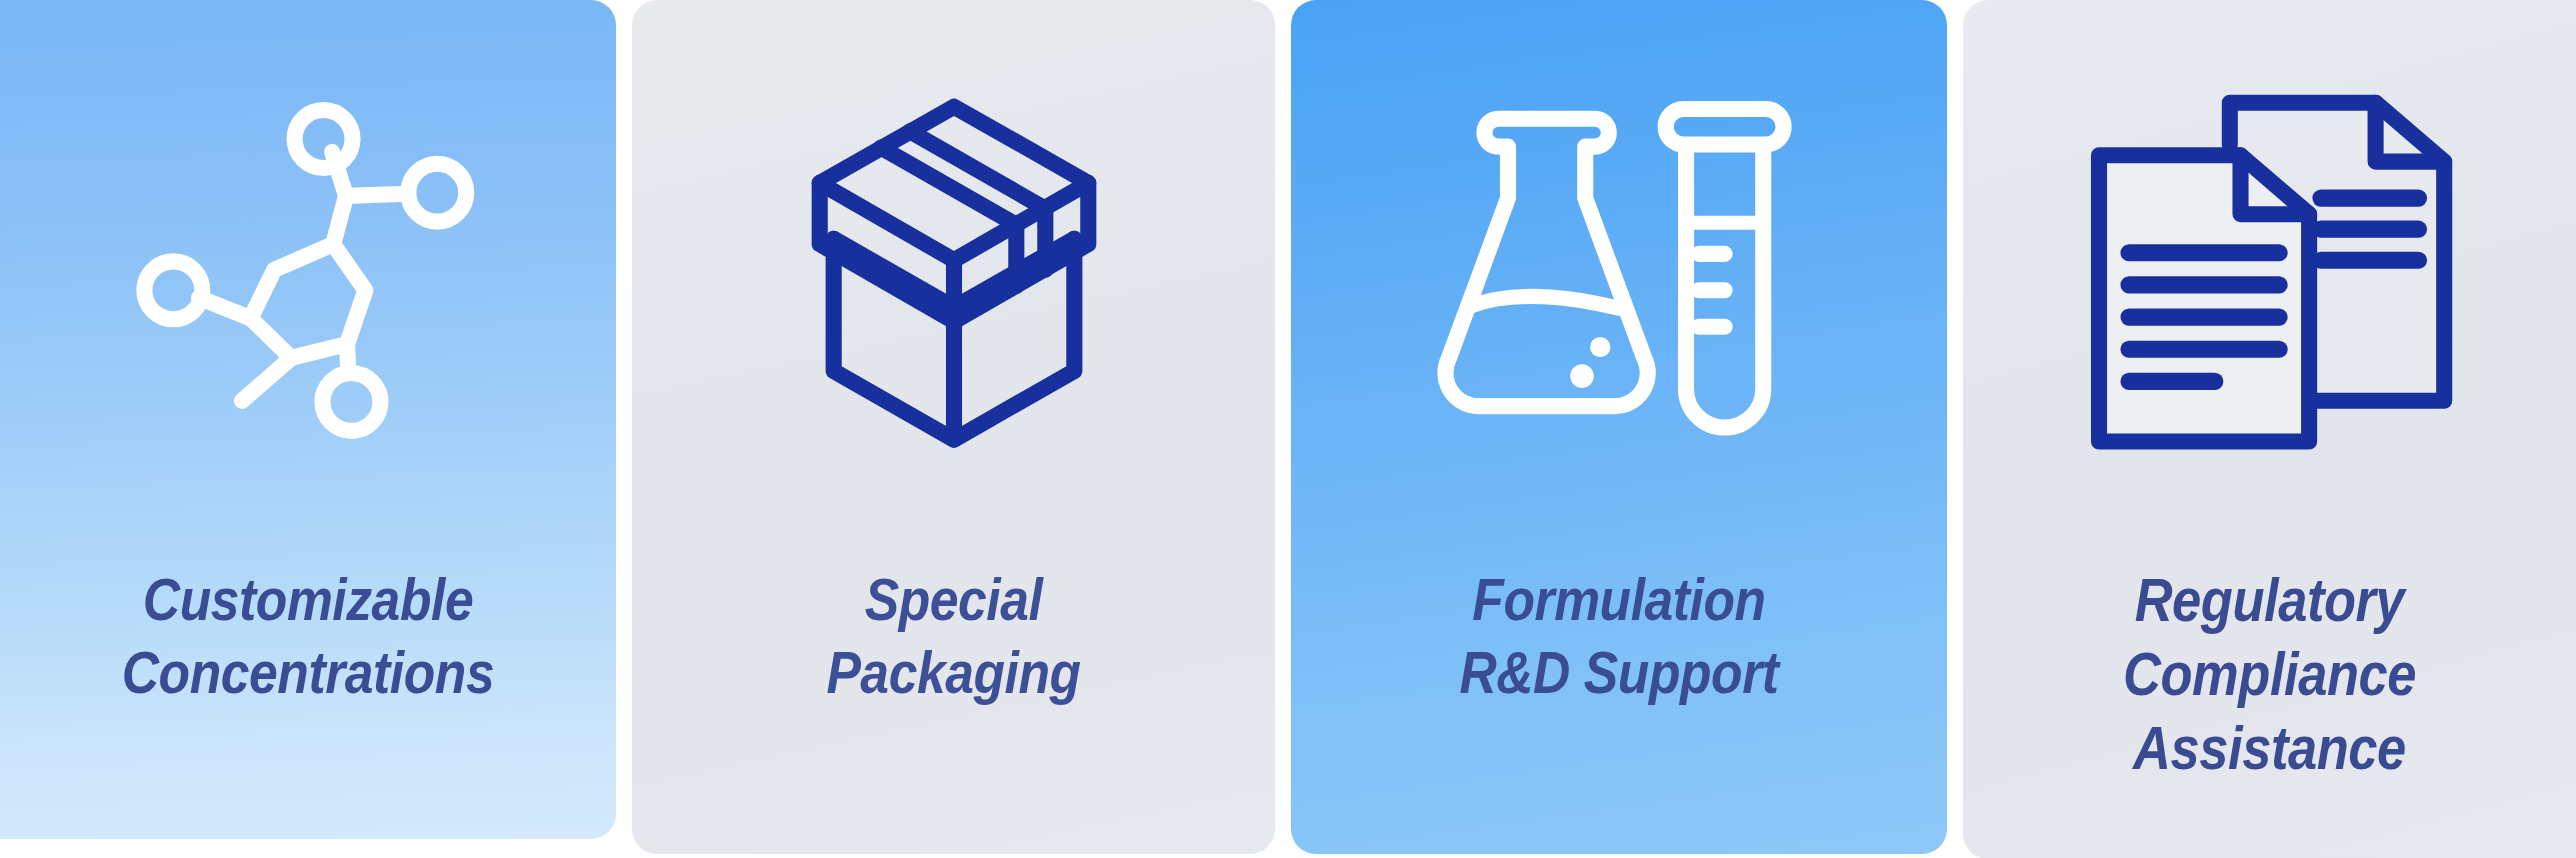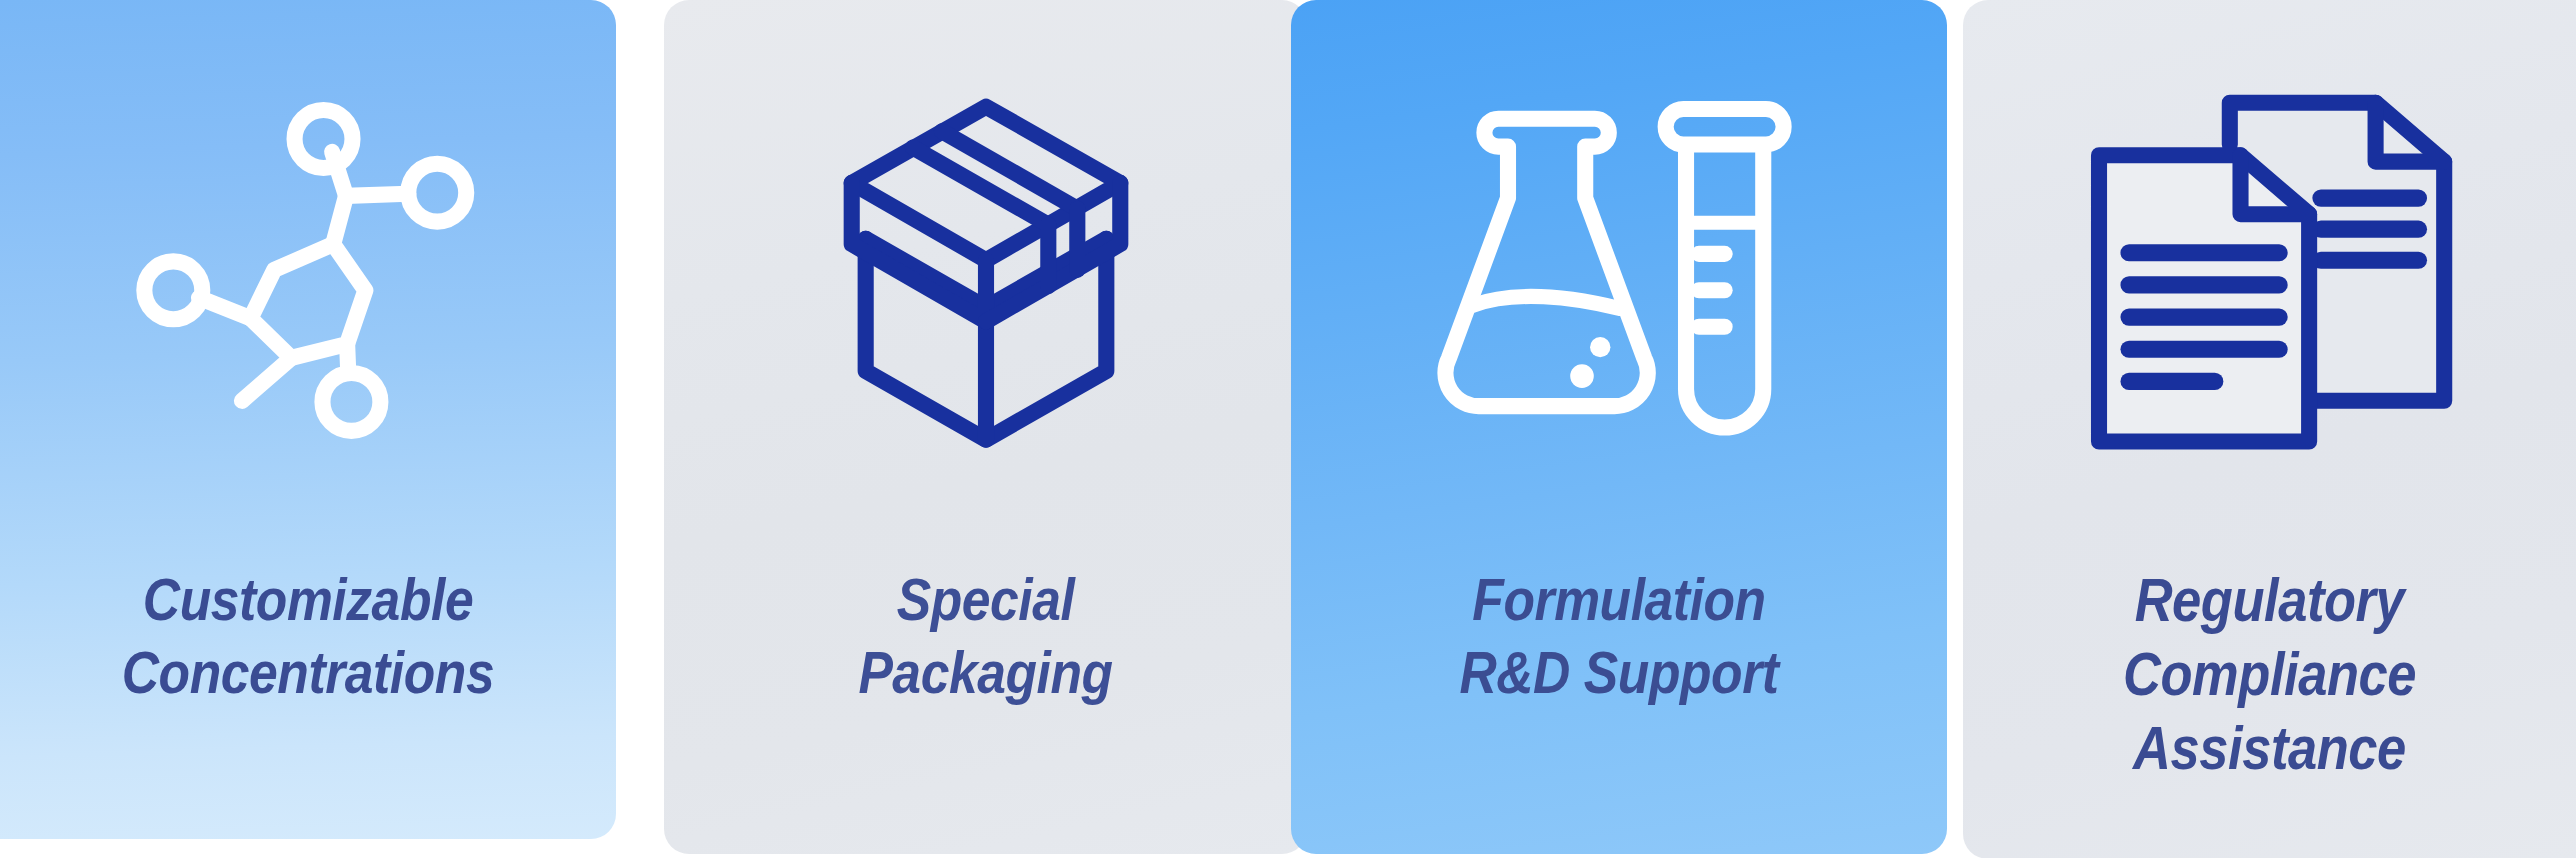--- a/index.html
+++ b/index.html
@@ -28,21 +28,21 @@
     overflow:hidden;
     display:flex;
     flex-direction:column;
     align-items:center;
     justify-content:flex-start;
     gap:22px;
   }
 
   
   .card.c1 { left:0px;    width:616px; height:839px; border-radius:0 25px 25px 0; }
-  .card.c2 { left:632px; width:643px; height:854px; border-radius:25px;margin-left:32px; }
+  .card.c2 { left:632px; width:643px; height:854px; border-radius:25px; }
   .card.c3 { left:1291px; width:656px; height:854px; border-radius:25px; }
   .card.c4 { left:1963px; width:613px; height:859px; border-radius:25px 0 0 25px; }
 
   
   .surf-blue-soft {
     background:linear-gradient(178deg,
       #79b7f6 0%,
       #85bdf7 18%,
       #98c9f8 42%,
       #b3d9fa 68%,

